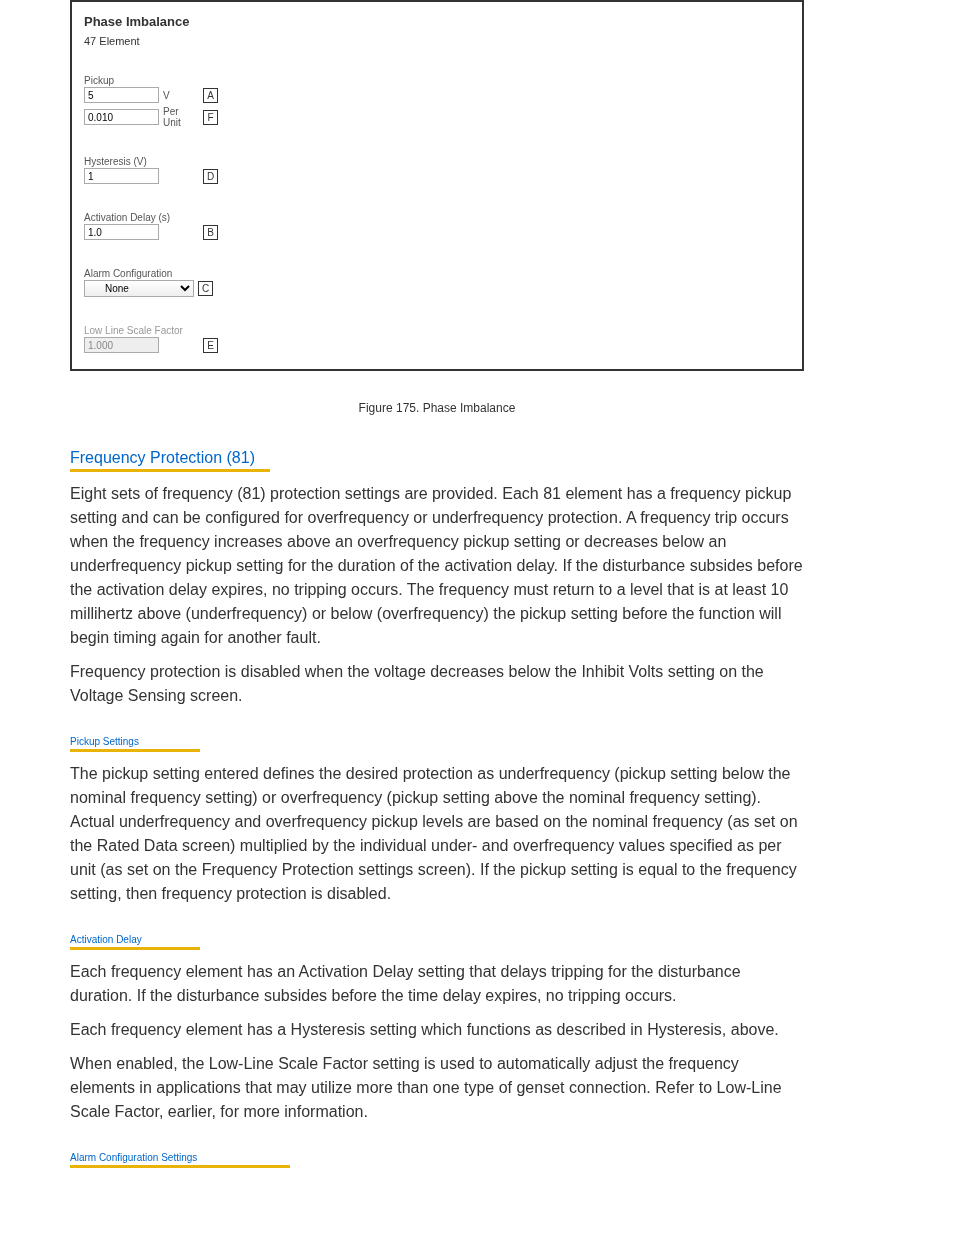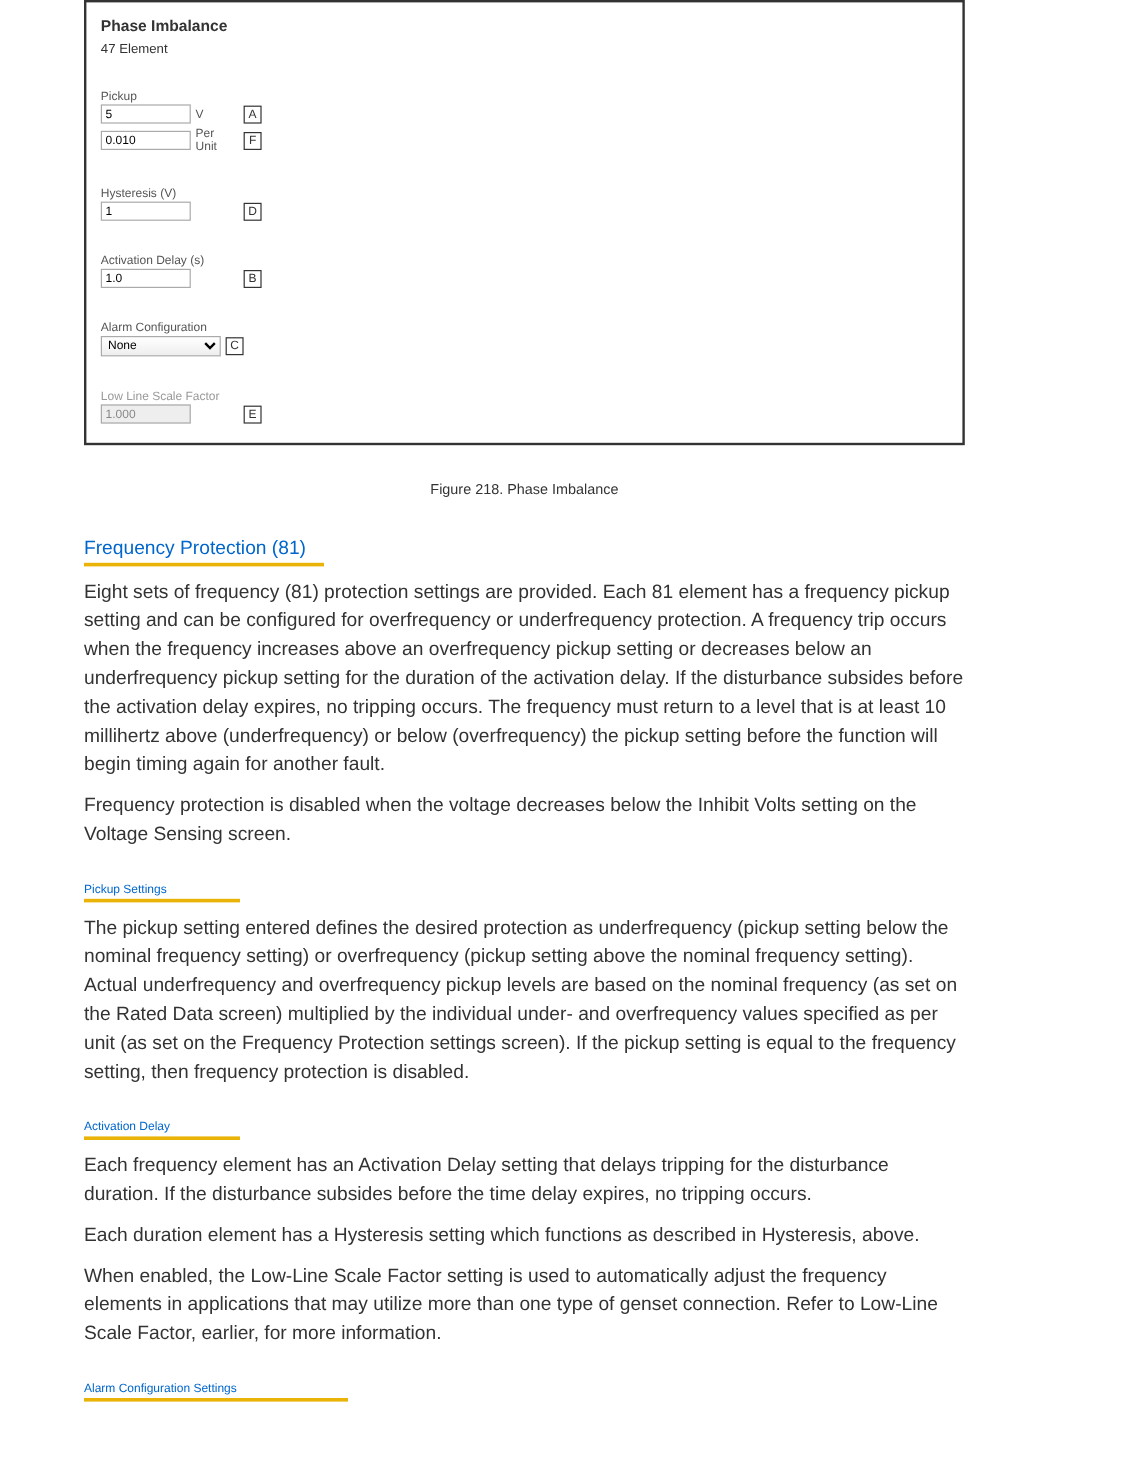--- a/index.html
+++ b/index.html
@@ -69,25 +69,25 @@
       background: #eee;
       color: #888;
     }
     .field-unit {
       font-size: 10px;
       color: #555;
       width: 36px;
     }
     .field-select {
       font-size: 10px;
-      padding: 1px 1px;
+      padding: 1px 16px;
       border: 1px solid #aaa;
       background: linear-gradient(#fff, #eee);
       height: 17px;
-      width: 100px;
+      width: 110px;
     }
     .letter-box {
       border: 1px solid #333;
       width: 15px;
       height: 15px;
       display: flex;
       align-items: center;
       justify-content: center;
       font-size: 10px;
       font-family: Arial;
@@ -196,32 +196,32 @@
         <div class="field-row">
           <input class="field-input disabled" disabled="" value="1.000" style="">
           <span class="field-unit"></span>
           <span class="letter-box">E</span>
         </div>
       </div>
 
     </div>
   </div>
 
-  <div class="figure-caption">Figure 218. Phase Imbalance</div>
+  <div class="figure-caption">Figure 175. Phase Imbalance</div>
 
   <div><span class="section-heading" style="width:200px;">Frequency Protection (81)</span></div>
   <p class="body-text">Eight sets of frequency (81) protection settings are provided. Each 81 element has a frequency pickup setting and can be configured for overfrequency or underfrequency protection. A frequency trip occurs when the frequency increases above an overfrequency pickup setting or decreases below an underfrequency pickup setting for the duration of the activation delay. If the disturbance subsides before the activation delay expires, no tripping occurs. The frequency must return to a level that is at least 10 millihertz above (underfrequency) or below (overfrequency) the pickup setting before the function will begin timing again for another fault.</p>
   <p class="body-text">Frequency protection is disabled when the voltage decreases below the Inhibit Volts setting on the Voltage Sensing screen.</p>
 
   <div><span class="section-heading sub" style="width:130px;">Pickup Settings</span></div>
   <p class="body-text">The pickup setting entered defines the desired protection as underfrequency (pickup setting below the nominal frequency setting) or overfrequency (pickup setting above the nominal frequency setting). Actual underfrequency and overfrequency pickup levels are based on the nominal frequency (as set on the Rated Data screen) multiplied by the individual under- and overfrequency values specified as per unit (as set on the Frequency Protection settings screen). If the pickup setting is equal to the frequency setting, then frequency protection is disabled.</p>
 
   <div><span class="section-heading sub" style="width:130px;">Activation Delay</span></div>
   <p class="body-text">Each frequency element has an Activation Delay setting that delays tripping for the disturbance duration. If the disturbance subsides before the time delay expires, no tripping occurs.</p>
-  <p class="body-text">Each duration element has a Hysteresis setting which functions as described in Hysteresis, above.</p>
+  <p class="body-text">Each frequency element has a Hysteresis setting which functions as described in Hysteresis, above.</p>
   <p class="body-text">When enabled, the Low-Line Scale Factor setting is used to automatically adjust the frequency elements in applications that may utilize more than one type of genset connection. Refer to Low-Line Scale Factor, earlier, for more information.</p>
 
   <div><span class="section-heading sub" style="width:220px;">Alarm Configuration Settings</span></div>
 
 </div>
 
 <div class="footer-line">
   <div class="footer-left">
     <div>9469300994</div>
     <div>05-12</div>

